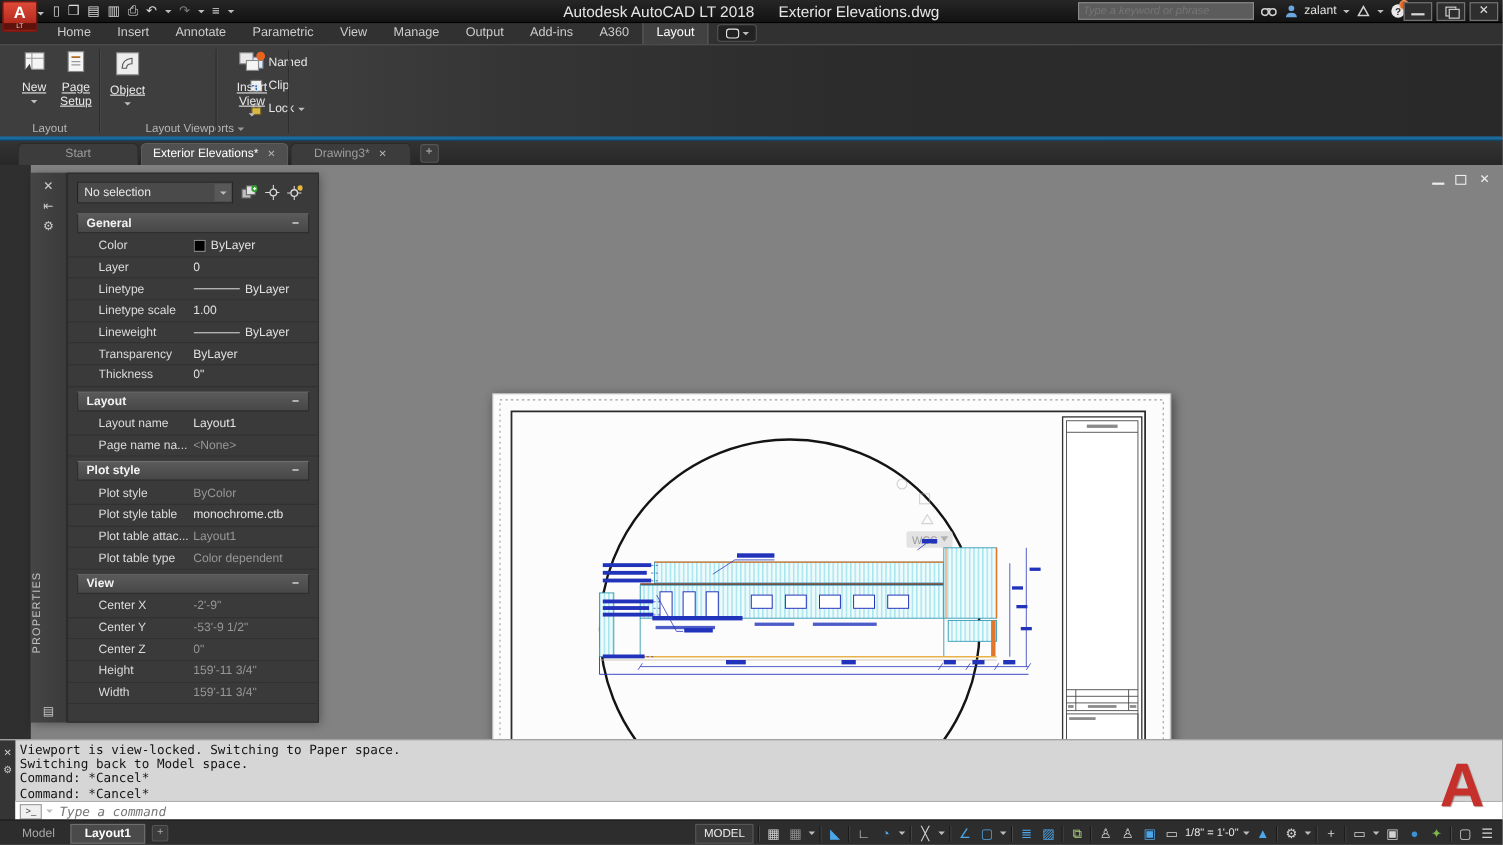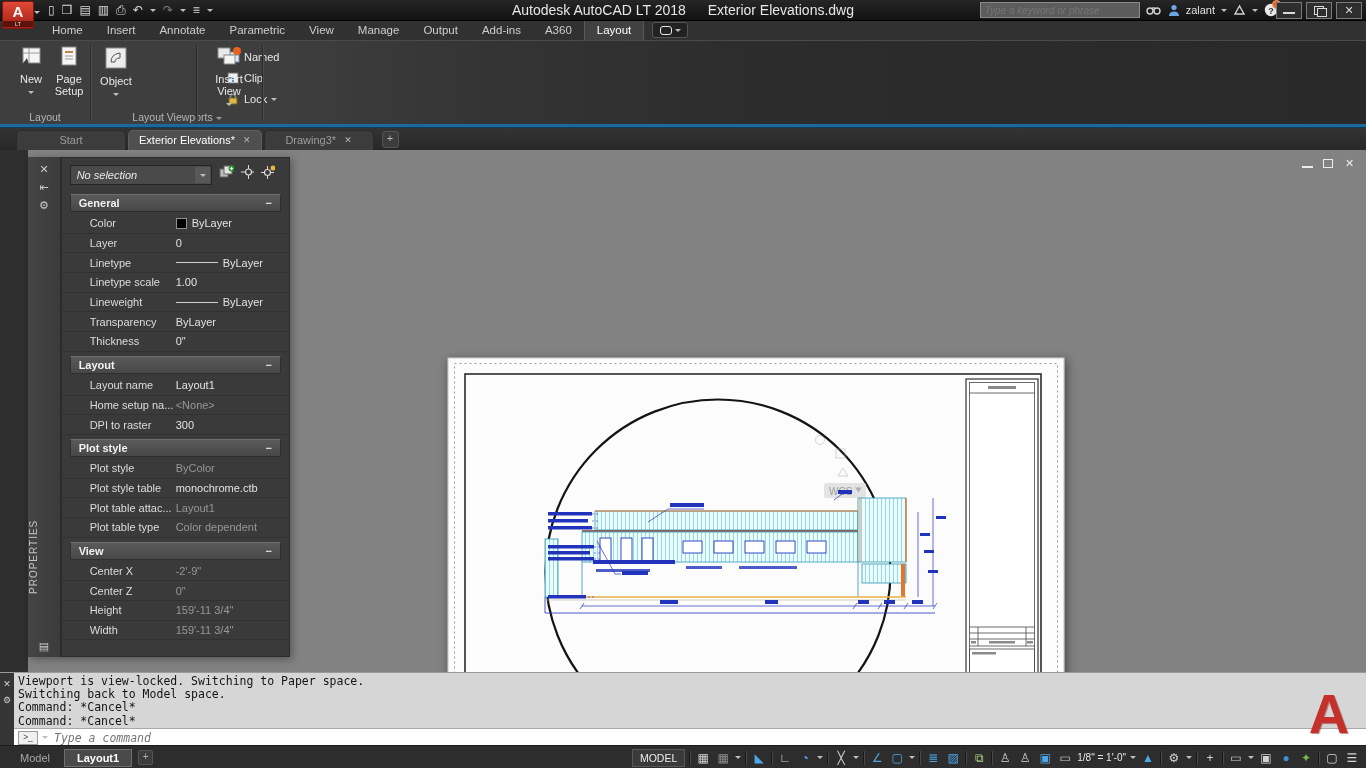--- a/index.html
+++ b/index.html
@@ -49,21 +49,21 @@
 
   
   #ribbon{left:0;top:40px;width:1366px;height:84px;
     background:linear-gradient(90deg,#3e3e3e 0px,#3e3e3e 280px,#353535 460px,#2c2c2c 760px,#292929 100%);
     border-top:1px solid #4b4b4b;z-index:54;}
   .panel{position:absolute;top:0;height:84px;}
   .pnl-label{position:absolute;left:0;right:0;bottom:1px;height:13px;font-size:10.5px;color:#b5b5b5;
     text-align:center;line-height:13px;}
   .vsep{position:absolute;top:4px;bottom:4px;width:1px;background:#2a2a2a;border-right:1px solid #4c4c4c;}
   .bigbtn{position:absolute;top:4px;width:46px;text-align:center;color:#e8e8e8;font-size:11px;}
-  .bigbtn .blabel{display:block;margin-top:2px;line-height:12px;}
+  .bigbtn .blabel{display:block;margin-top:2px;line-height:12px;text-decoration:underline;}
   .smallbtn{position:absolute;left:134px;width:70px;height:20px;display:flex;align-items:center;gap:4px;
     color:#e6e6e6;font-size:11px;}
   .ric{display:inline-block;}
 
   #bluebar{left:0;top:124px;width:1366px;height:3px;background:#1b6a9c;border-bottom:1px solid #0d3d5c;z-index:54;}
 
   
   #filetabs{left:0;top:127px;width:1366px;height:23px;background:linear-gradient(#343434,#272727);
     display:flex;align-items:flex-end;padding-left:16px;z-index:53;}
   .ftab{height:19px;line-height:19px;padding:0 10px;margin-right:2px;font-size:11px;color:#9d9d9d;
@@ -86,21 +86,21 @@
 
   
   #palette{left:28px;top:7px;width:262px;height:500px;display:flex;z-index:25;
     box-shadow:2px 2px 8px rgba(0,0,0,.35);}
   #palrail{width:32px;background:linear-gradient(90deg,#454545,#3b3b3b);border-right:1px solid #2c2c2c;
     position:relative;color:#c9c9c9;}
   .railico{position:absolute;left:0;width:32px;text-align:center;font-size:11px;color:#c9c9c9;}
   #railtitle{position:absolute;left:0;bottom:40px;width:32px;text-align:center;
     writing-mode:vertical-rl;transform:rotate(180deg);font-size:10px;letter-spacing:1px;color:#c3c3c3;height:120px;}
   #palbody{width:230px;background:#3a3a3a;border:1px solid #2c2c2c;overflow:hidden;}
-  #pseltop{display:flex;align-items:flex-start;gap:7px;padding:7px 14px 5px 8px;font-style:italic;}
+  #pseltop{display:flex;align-items:center;gap:7px;padding:7px 14px 5px 8px;}
   #pseldrop{width:148px;height:18px;background:#4a4a4a;border:1px solid #242424;display:flex;
     align-items:center;font-size:11px;color:#e8e8e8;padding-left:6px;position:relative;}
   #pseldrop .dropbox{position:absolute;right:1px;top:1px;bottom:1px;width:15px;background:#585858;
     display:flex;align-items:center;justify-content:center;}
   .phead{height:16px;margin:4px 8px 2px 8px;background:linear-gradient(#5a5a5a,#474747);
     border:1px solid #2e2e2e;border-top-color:#6e6e6e;display:flex;align-items:center;padding:0 8px;
     font-weight:bold;color:#f2f2f2;font-size:11px;}
   .phead .collapse{margin-left:auto;font-weight:bold;color:#dcdcdc;}
   .prow{display:flex;align-items:center;height:18.7px;padding-left:28px;border-bottom:1px solid rgba(0,0,0,.14);}
   .plabel{width:86px;font-size:11px;color:#dcdcdc;white-space:nowrap;overflow:hidden;}
@@ -577,29 +577,23 @@
               <span>Layout</span>
               <span class="collapse">−</span>
             </div>
             <div class="prow">
               <span class="plabel">Layout name</span>
               <span class="pval">
                 <span>Layout1</span>
               </span>
             </div>
             <div class="prow">
-              <span class="plabel">Home setup na...</span>
+              <span class="plabel">Page name na...</span>
               <span class="pval gray">
                 <span>&lt;None&gt;</span>
-              </span>
-            </div>
-            <div class="prow">
-              <span class="plabel">DPI to raster</span>
-              <span class="pval">
-                <span>300</span>
               </span>
             </div>
             <div class="phead">
               <span>Plot style</span>
               <span class="collapse">−</span>
             </div>
             <div class="prow">
               <span class="plabel">Plot style</span>
               <span class="pval gray">
                 <span>ByColor</span>
@@ -624,20 +618,26 @@
               </span>
             </div>
             <div class="phead">
               <span>View</span>
               <span class="collapse">−</span>
             </div>
             <div class="prow">
               <span class="plabel">Center X</span>
               <span class="pval gray">
                 <span>-2'-9"</span>
+              </span>
+            </div>
+            <div class="prow">
+              <span class="plabel">Center Y</span>
+              <span class="pval gray">
+                <span>-53'-9 1/2"</span>
               </span>
             </div>
             <div class="prow">
               <span class="plabel">Center Z</span>
               <span class="pval gray">
                 <span>0"</span>
               </span>
             </div>
             <div class="prow">
               <span class="plabel">Height</span>

